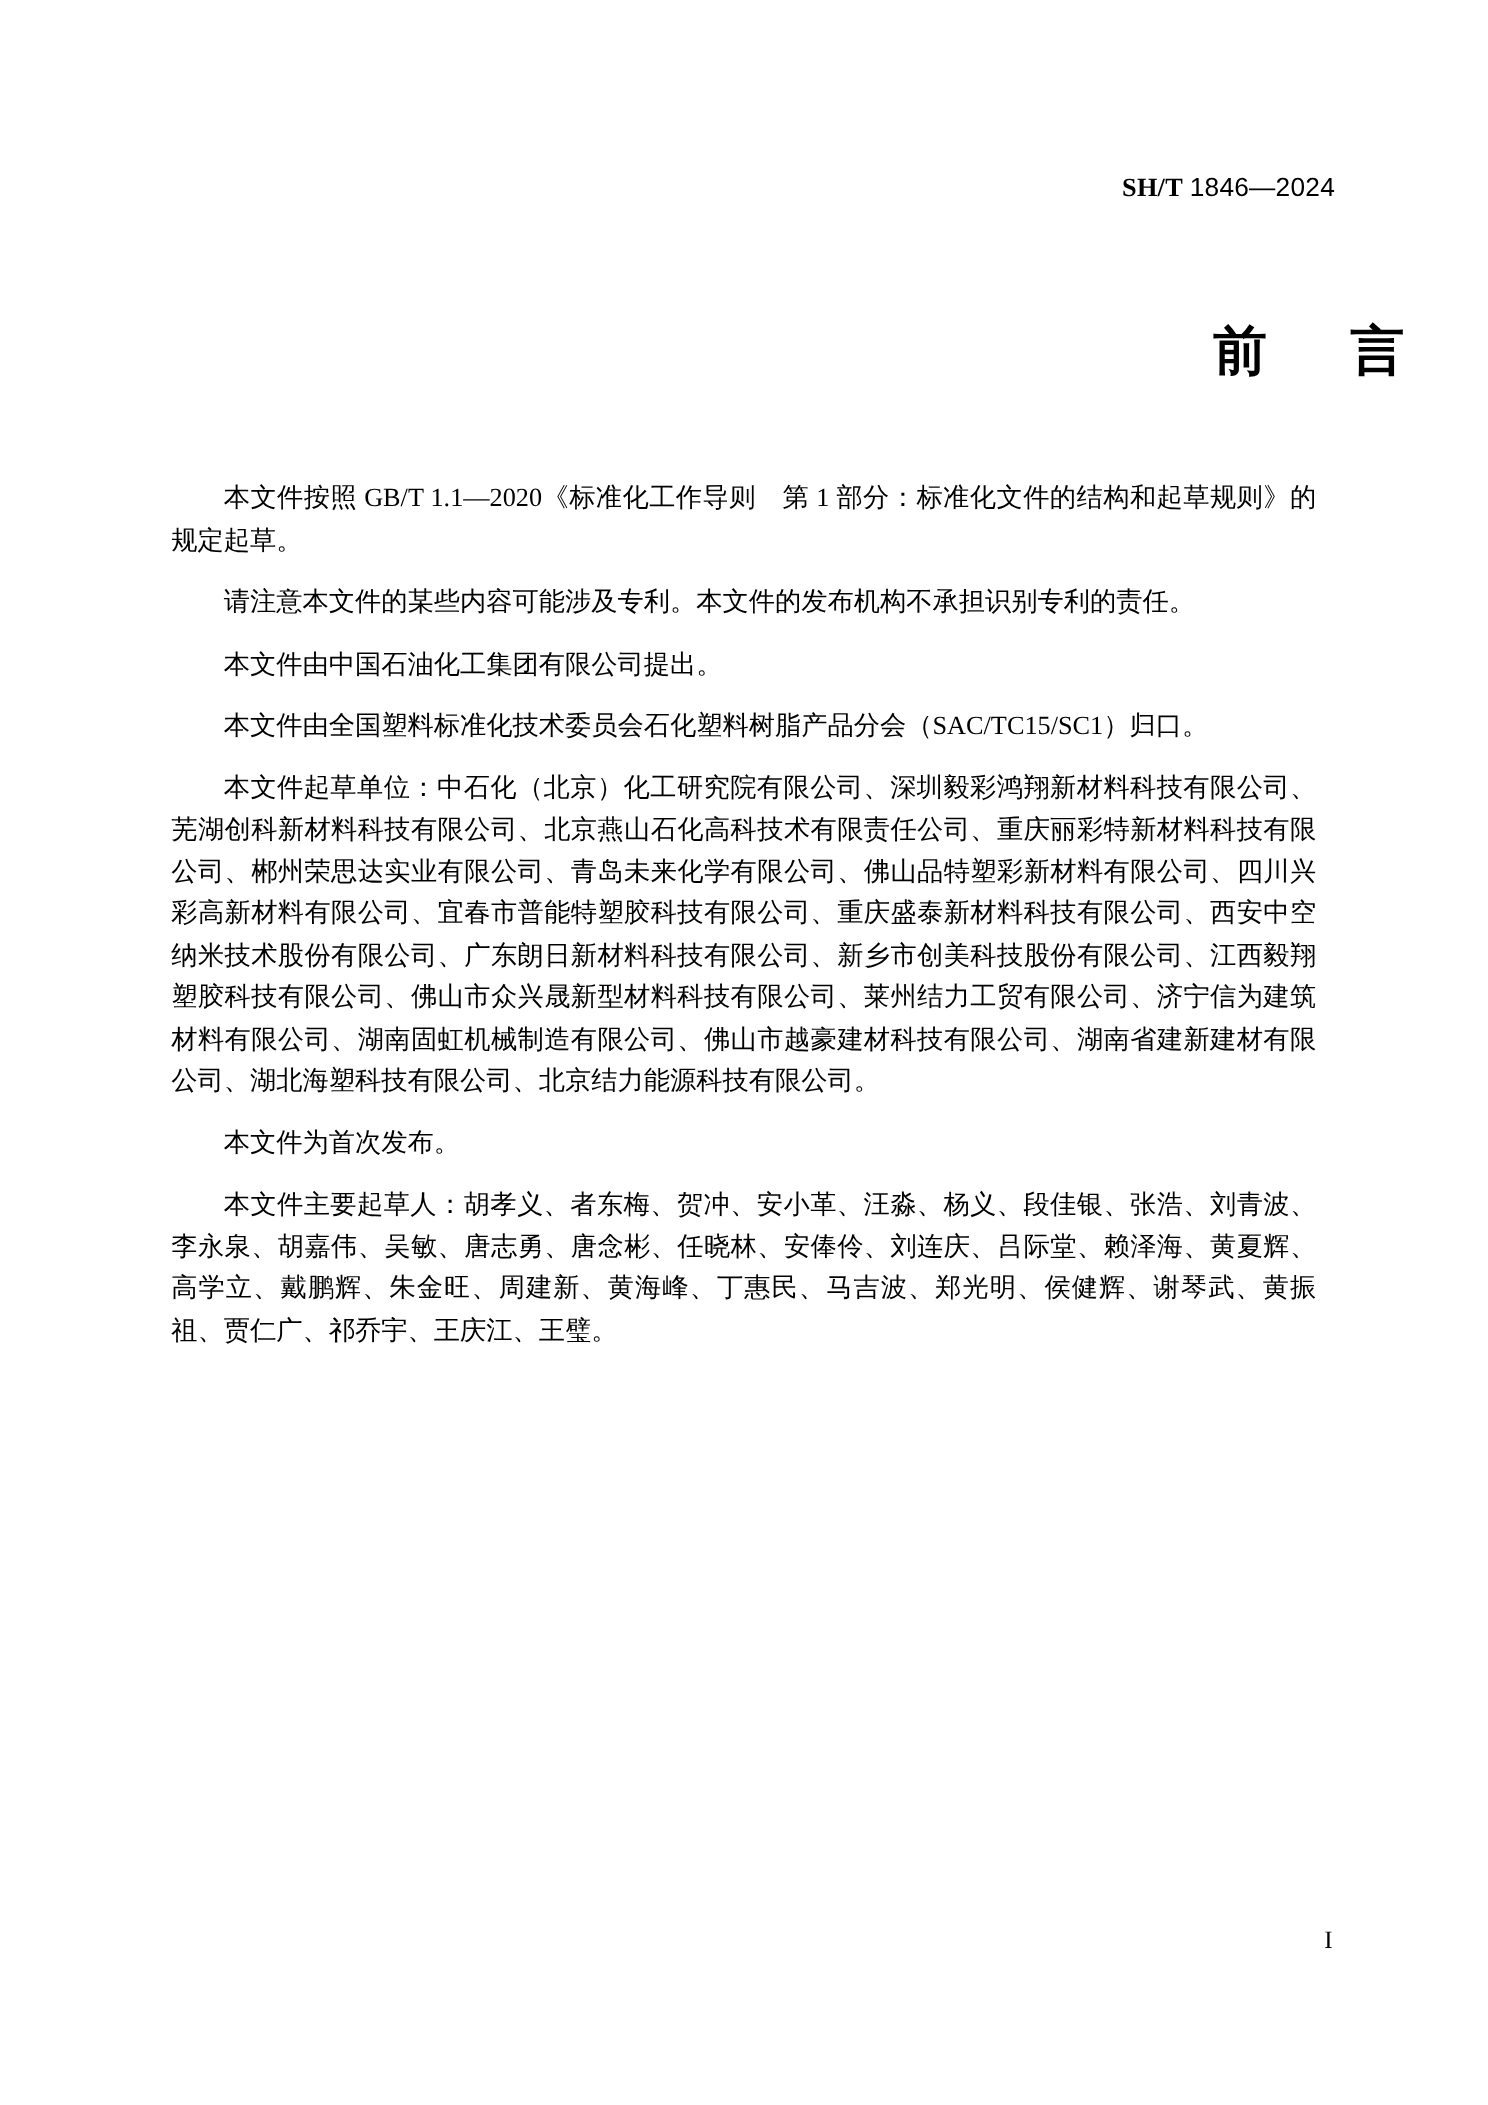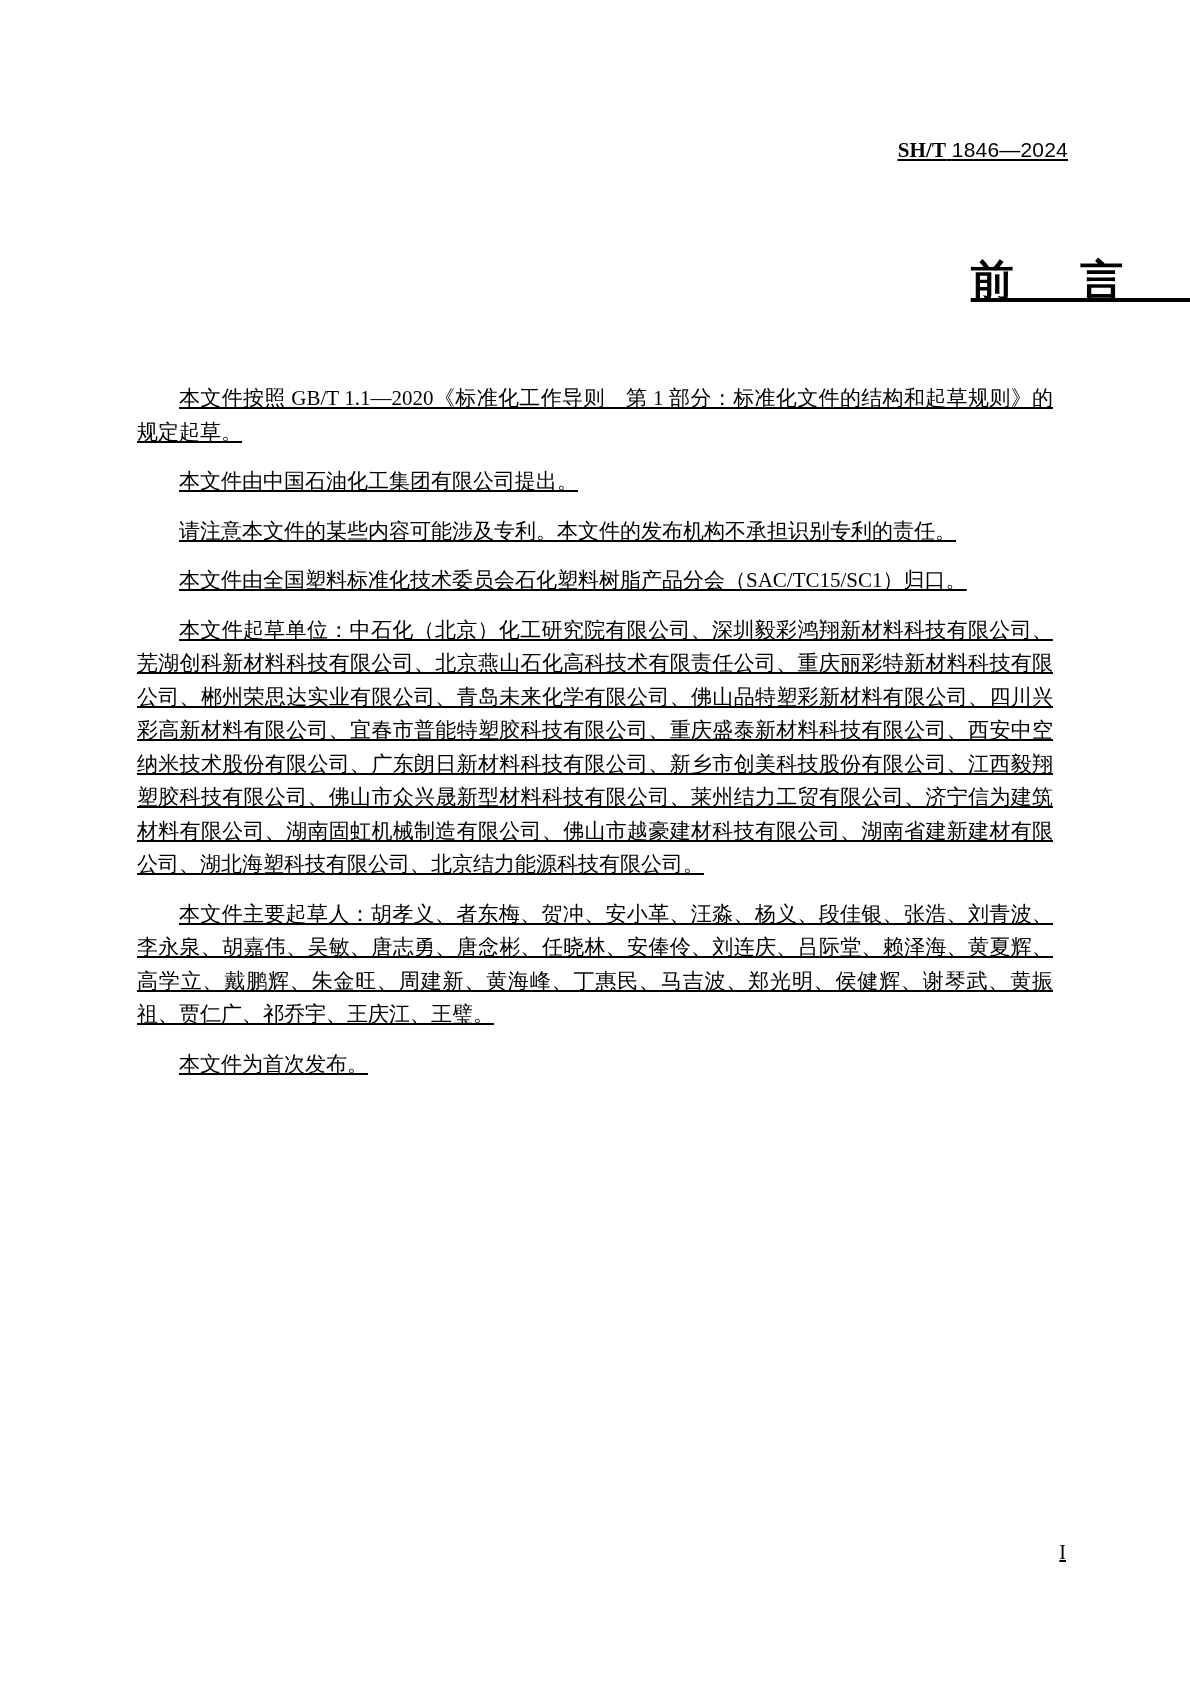--- a/index.html
+++ b/index.html
@@ -1,15 +1,15 @@
 <!DOCTYPE html>
 <html><head>
 <meta charset="utf-8">
 <style>
-  * { margin: 0; padding: 0; box-sizing: border-box; text-decoration: underline; }
+  * { margin: 0; padding: 0; box-sizing: border-box; }
   html, body { background: #ffffff; }
   body {
     width: 1190px;
     height: 1684px;
     position: relative;
     font-family: "Liberation Serif", "DejaVu Serif", serif;
     color: #000000;
   }
   .page {
     position: absolute;
@@ -74,23 +74,23 @@
   <div class="header-code">
     <span class="code-prefix">SH/T</span>
     <span> </span>
     <span class="code-number">1846—2024</span>
   </div>
 
   <div class="doc-title">前言</div>
 
   <div class="content">
     <p>本文件按照 GB/T 1.1—2020《标准化工作导则　第 1 部分：标准化文件的结构和起草规则》的规定起草。</p>
+    <p>请注意本文件的某些内容可能涉及专利。本文件的发布机构不承担识别专利的责任。</p>
     <p>本文件由中国石油化工集团有限公司提出。</p>
-    <p>请注意本文件的某些内容可能涉及专利。本文件的发布机构不承担识别专利的责任。</p>
     <p>本文件由全国塑料标准化技术委员会石化塑料树脂产品分会（SAC/TC15/SC1）归口。</p>
     <p>本文件起草单位：中石化（北京）化工研究院有限公司、深圳毅彩鸿翔新材料科技有限公司、芜湖创科新材料科技有限公司、北京燕山石化高科技术有限责任公司、重庆丽彩特新材料科技有限公司、郴州荣思达实业有限公司、青岛未来化学有限公司、佛山品特塑彩新材料有限公司、四川兴彩高新材料有限公司、宜春市普能特塑胶科技有限公司、重庆盛泰新材料科技有限公司、西安中空纳米技术股份有限公司、广东朗日新材料科技有限公司、新乡市创美科技股份有限公司、江西毅翔塑胶科技有限公司、佛山市众兴晟新型材料科技有限公司、莱州结力工贸有限公司、济宁信为建筑材料有限公司、湖南固虹机械制造有限公司、佛山市越豪建材科技有限公司、湖南省建新建材有限公司、湖北海塑科技有限公司、北京结力能源科技有限公司。</p>
+    <p>本文件为首次发布。</p>
     <p>本文件主要起草人：胡孝义、者东梅、贺冲、安小革、汪淼、杨义、段佳银、张浩、刘青波、李永泉、胡嘉伟、吴敏、唐志勇、唐念彬、任晓林、安俸伶、刘连庆、吕际堂、赖泽海、黄夏辉、高学立、戴鹏辉、朱金旺、周建新、黄海峰、丁惠民、马吉波、郑光明、侯健辉、谢琴武、黄振祖、贾仁广、祁乔宇、王庆江、王璧。</p>
-    <p>本文件为首次发布。</p>
   </div>
 
   <div class="page-number">I</div>
 
 </div>
 
 </body></html>

